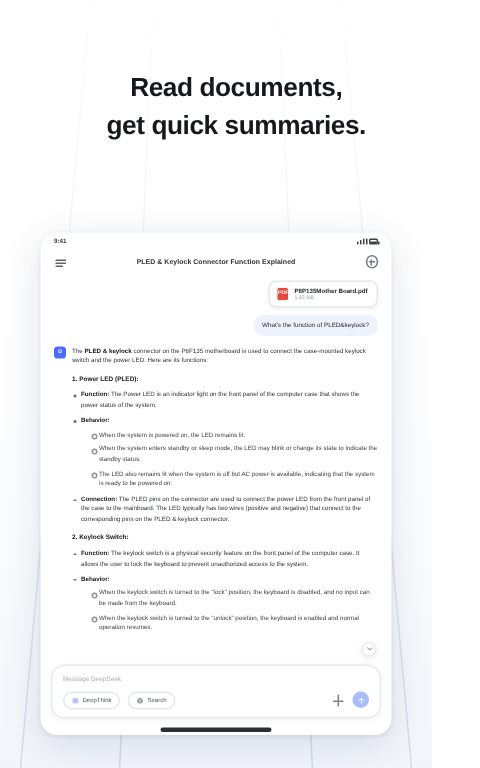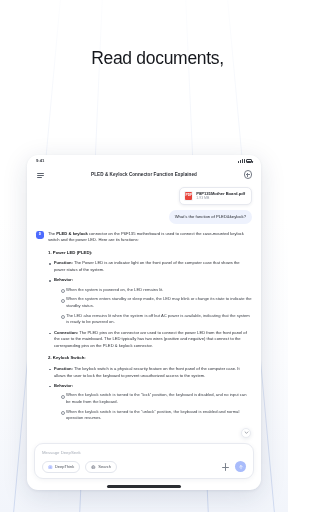--- a/index.html
+++ b/index.html
@@ -22,21 +22,21 @@
   
   #headline {
     position:absolute; top:46px; left:0; width:288px;
     text-align:center;
     z-index:5;
   }
   #headline .l {
     display:block;
     font-size:17.5px;
     line-height:25px;
-    font-weight:400;
+    font-weight:700;
     color:#16181d;
     letter-spacing:-0.3px;
     padding-left:27px;
   }
 
   
   #device {
     position:absolute;
     left:27px; top:155px;
     width:234px; height:335px;
@@ -205,20 +205,21 @@
       <path d="M -20 470 L 308 470"></path>
       <path d="M -20 500 L 308 500"></path>
       <path d="M -20 446 L 308 446"></path>
       <path d="M -20 428 L 308 428"></path>
     </g>
   </svg>
 </div>
 
 <div id="headline">
   <span class="l">Read documents,</span>
+  <span class="l">get quick summaries.</span>
 </div>
 
 <div id="device">
 
   <div class="statusbar">
     <span>9:41</span>
     <span class="sb-right">
       <span class="sig">
           <i></i>
           <i></i>

